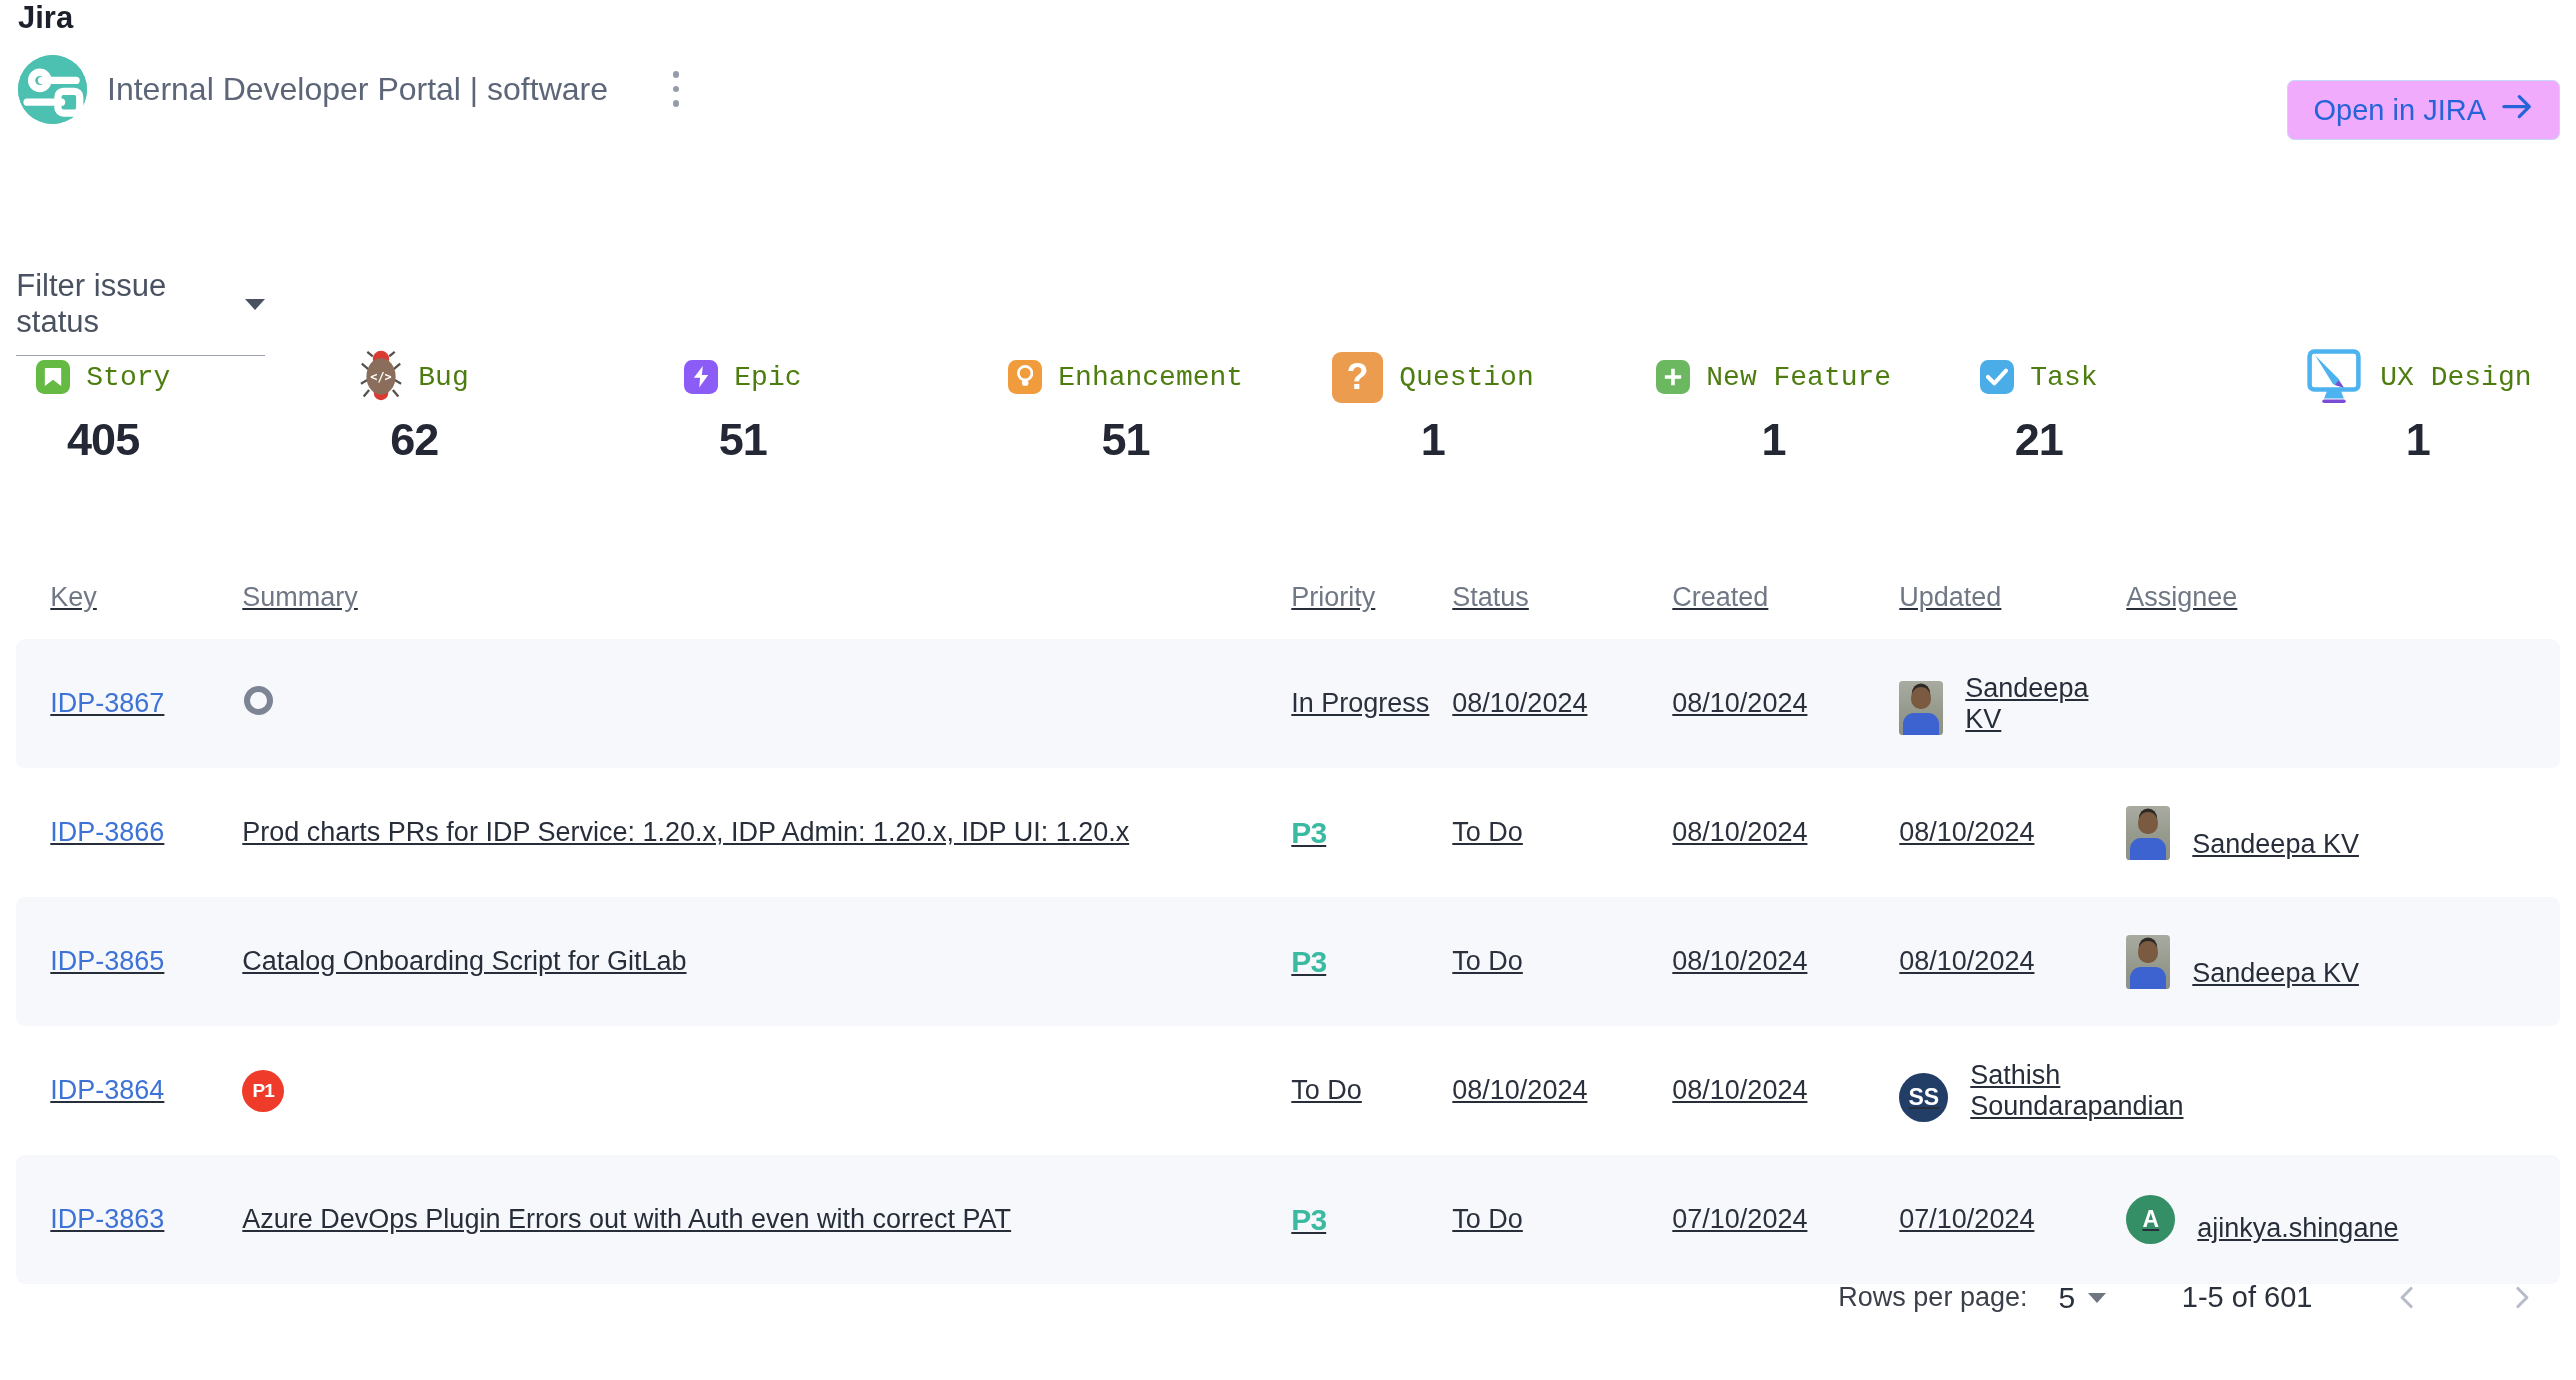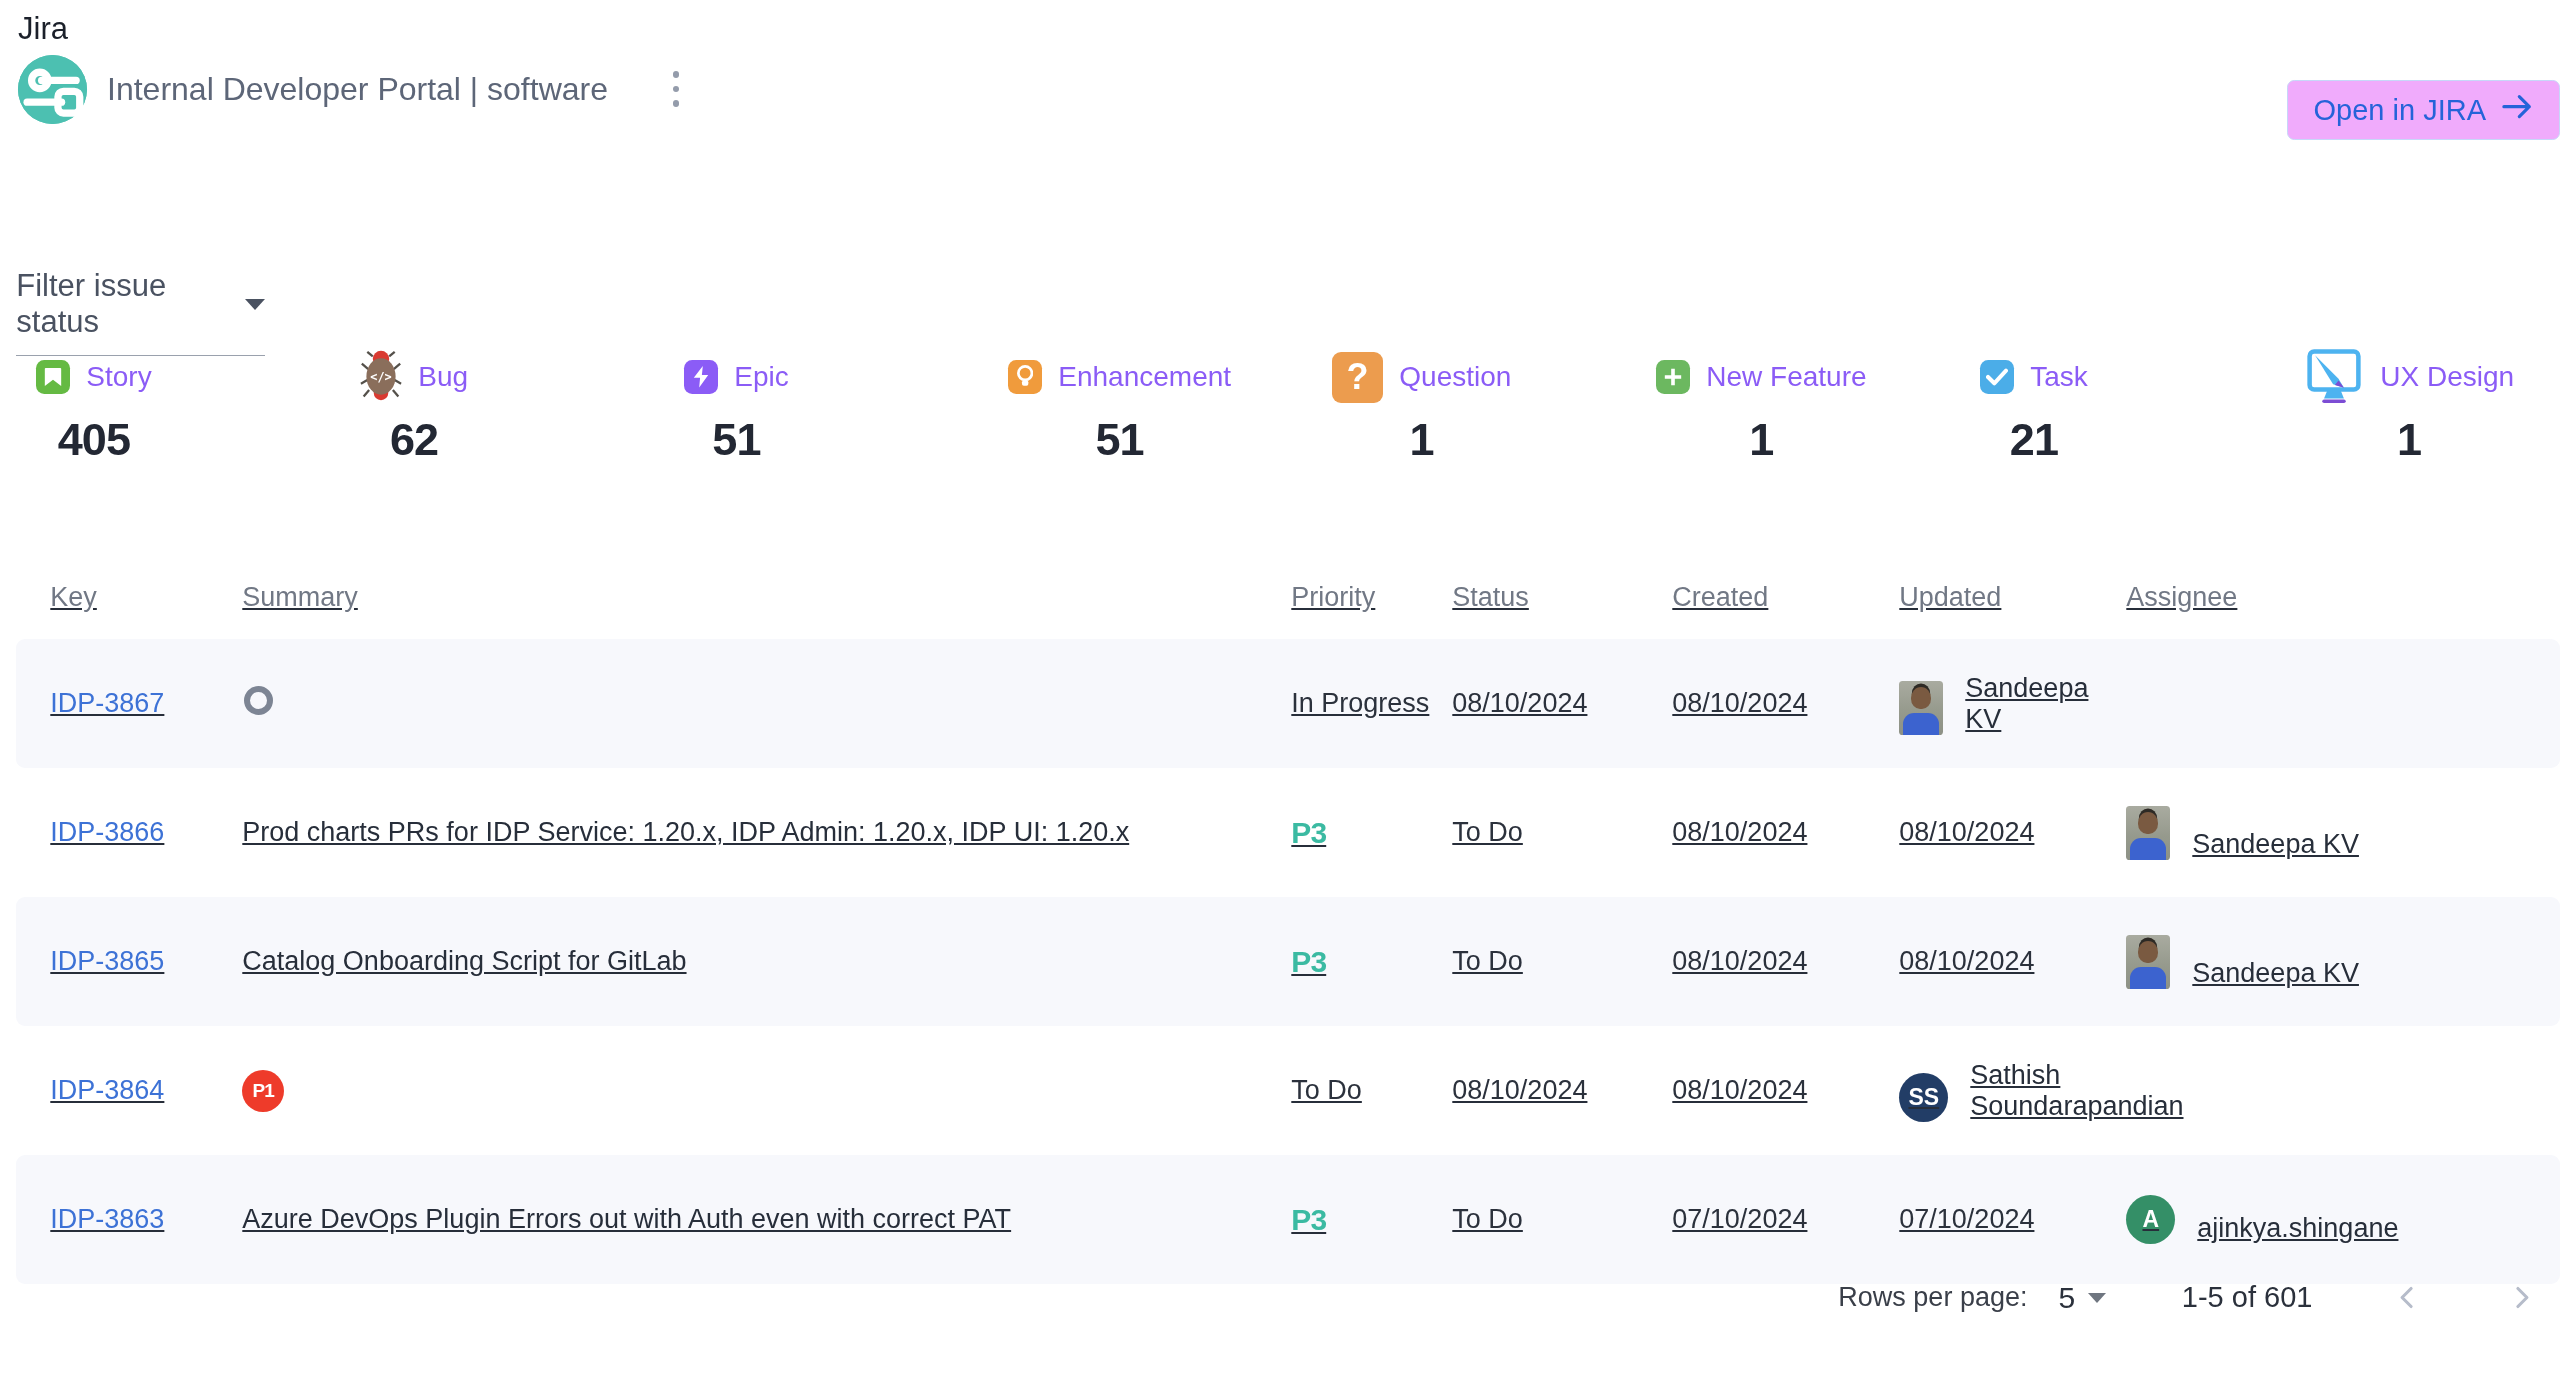--- a/index.html
+++ b/index.html
@@ -1,21 +1,21 @@
 <!DOCTYPE html>
 <html style="font-size:14.5px"><head>
 <meta charset="utf-8">
 <style>
   * { box-sizing: border-box; margin: 0; padding: 0; }
   html, body { width: 2576px; height: 1381px; background: #ffffff;
     font-family: "Liberation Sans", sans-serif; color: #272e3a; overflow: hidden; }
   .page { position: relative; width: 2576px; height: 1381px; }
 
   
-  .app-title { position: absolute; left: 18px; top: 11px; font-size: 31px; font-weight: 400; color: #1b202a; }
+  .app-title { position: absolute; left: 18px; top: 0; font-size: 31px; font-weight: 700; color: #1b202a; }
   .project-row { position: absolute; left: 18px; top: 51px; height: 76px; display: flex; align-items: center; }
   .logo { width: 69px; height: 69px; border-radius: 50%; background: #4cc0b1; flex: 0 0 auto;
     display: flex; align-items: center; justify-content: center; }
   .project-title { margin-left: 20px; font-size: 32px; color: #5d6678; }
   .kebab { margin-left: 56px; display: flex; flex-direction: column; gap: 8.2px; padding: 9px; cursor: pointer; }
   .kebab span { width: 6.3px; height: 6.3px; border-radius: 50%; background: #949cab; }
 
   .open-jira-btn { position: absolute; top: 80px; right: 16.3px; height: 60px; padding: 0 25.4px;
     display: inline-flex; align-items: center; gap: 16.3px; background: #f0abfc;
     border: 1.8px solid #c7d7f9; border-radius: 7.3px; color: #2563d9; font-size: 29px; cursor: pointer; }
@@ -25,21 +25,21 @@
     border-bottom: 1.8px solid #9aa1ad; display: flex; align-items: center; font-size: 31px;
     color: #4a5261; cursor: pointer; }
   .caret-down { display: inline-block; margin-left: 5.4px; width: 0; height: 0;
     border-left: 10px solid transparent; border-right: 10px solid transparent; border-top: 11.8px solid #4a5261; }
 
   
   .counters { position: absolute; left: 36px; top: 346px; display: flex; }
   .counter { width: 324px; display: flex; flex-direction: column; align-items: flex-start; }
   .counter-inner { display: inline-flex; flex-direction: column; align-items: center; }
   .counter-head { display: flex; align-items: center; gap: 16.3px; height: 62px; }
-  .counter-label { font-size: 28px; color: #8b5cf6; }
+  .counter-label { font-size: 28px; color: #4d7c0f; font-family: Liberation Mono, monospace; }
   .counter-count { margin-top: 6px; font-size: 45px; font-weight: 700; color: #232834; letter-spacing: -0.9px; }
 
   .sq-icon { width: 34px; height: 34px; border-radius: 8.2px; display: flex; align-items: center; justify-content: center; }
   .icon-story { background: #65ba43; }
   .icon-epic { background: #8b5cf6; }
   .icon-enhancement { background: #f09b3c; }
   .icon-newfeature { background: #6cb860; }
   .icon-task { background: #4bade8; }
   .icon-question { width: 51px; height: 51px; border-radius: 9px; background: #ec9c4e;
     color: #fff; font-size: 36px; font-weight: 700; display: flex; align-items: center; justify-content: center; }

